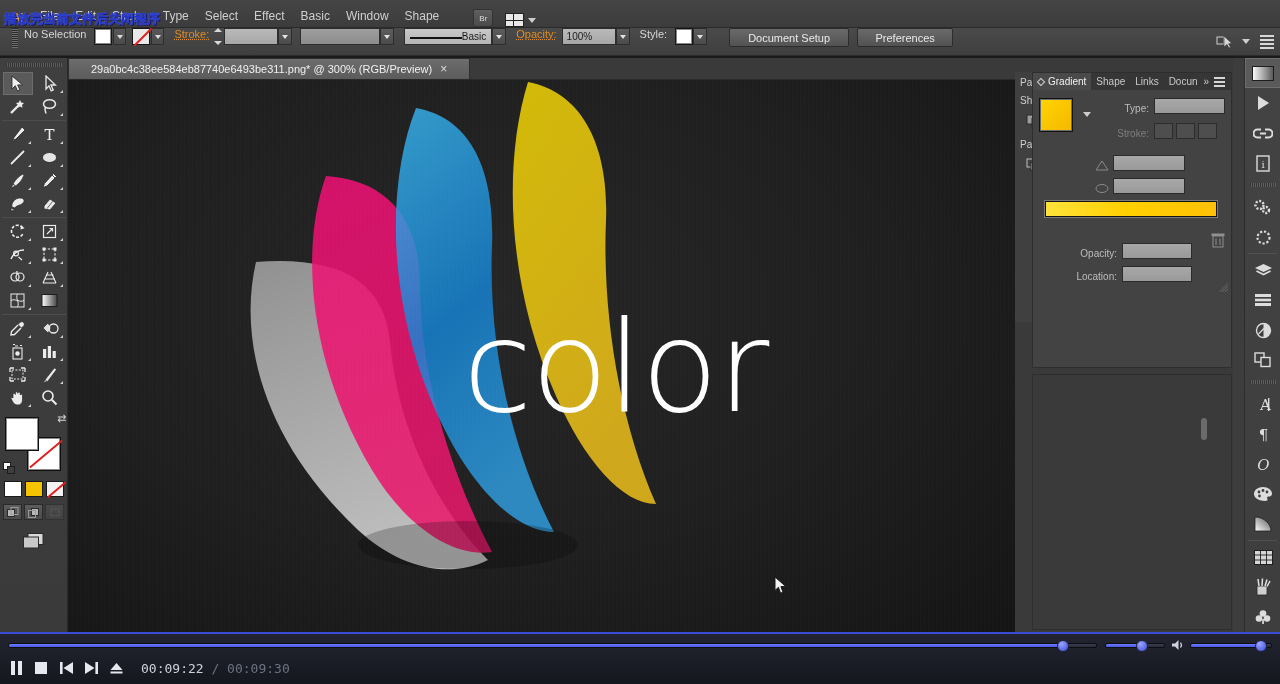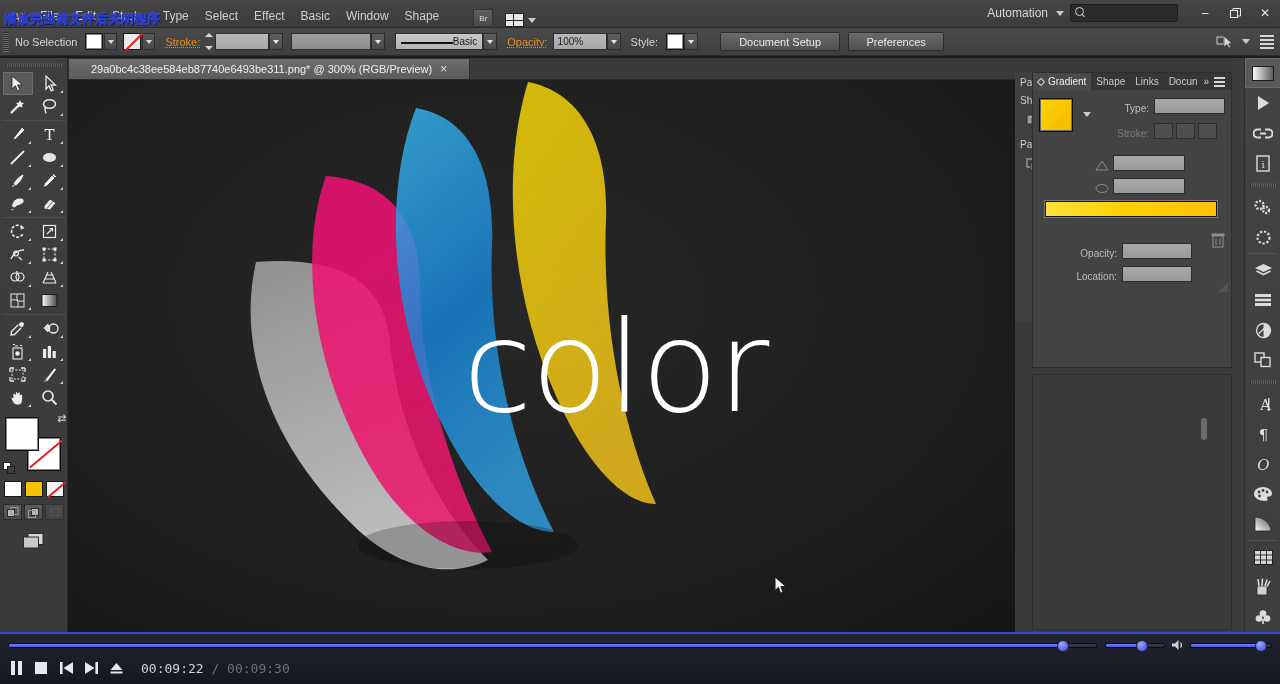--- a/index.html
+++ b/index.html
@@ -66,21 +66,21 @@
     font-size:13px; font-weight:bold; color:#2437c8;
     letter-spacing:0px; text-shadow:0 0 1px #6a7bff, 1px 1px 0 #101060;
     font-family:"DejaVu Sans", sans-serif;
     pointer-events:none;
   }
   
   #controlbar{
     position:absolute; left:0; top:28px; width:1280px; height:28px;
     background:linear-gradient(#4a4a4a,#3f3f3f);
     border-bottom:1px solid #2b2b2b;
-    display:flex; align-items:center; padding-left:3px;
+    display:flex; padding-left:12px;
   }
   .gripper{
     width:6px;height:20px;
     background:repeating-linear-gradient(to bottom,#2b2b2b 0 1px,#6e6e6e 1px 2px);
     margin-right:6px;
   }
   .cb-label{ font-size:11px; color:#d6d6d6; margin-right:8px; }
   .swatch-white{
     width:18px;height:17px;background:#ffffff;border:1px solid #161616; box-shadow:inset 0 0 0 1px #888;
   }
@@ -330,35 +330,20 @@
   <div class="menu-item">Window</div>
   <div class="menu-item">Shape</div>
 
   <div style="width:26px"></div>
   <div class="br-btn">Br</div>
   <div class="arrange-btn">
     <span class="arrange-ico"></span>
     <span class="tri-dn"></span>
   </div>
 
-  <div class="mb-right">
-    <span class="automation">Automation</span>
-    <span class="tri-dn"></span>
-    <div class="searchbox">
-      <span class="mag"></span>
-    </div>
-    <div class="wbtn">–</div>
-    <div class="wbtn">
-      <svg width="11" height="11" viewBox="0 0 11 11">
-          <rect x="0.5" y="2.5" width="7" height="7" fill="none" stroke="#e7e7e7"></rect>
-          <polyline points="3,2.5 3,0.5 10.5,0.5 10.5,8 8,8" fill="none" stroke="#e7e7e7"></polyline>
-        </svg>
-    </div>
-    <div class="wbtn close">✕</div>
-  </div>
 </div>
 <div id="cn-overlay">播放完当前文件后关闭程序</div>
 
 <div id="controlbar">
   <span class="gripper"></span>
   <span class="cb-label">No Selection</span>
 
   <span class="swatch-white"></span>
   <span class="mini-dd">
       <i class="tri-dn"></i>

